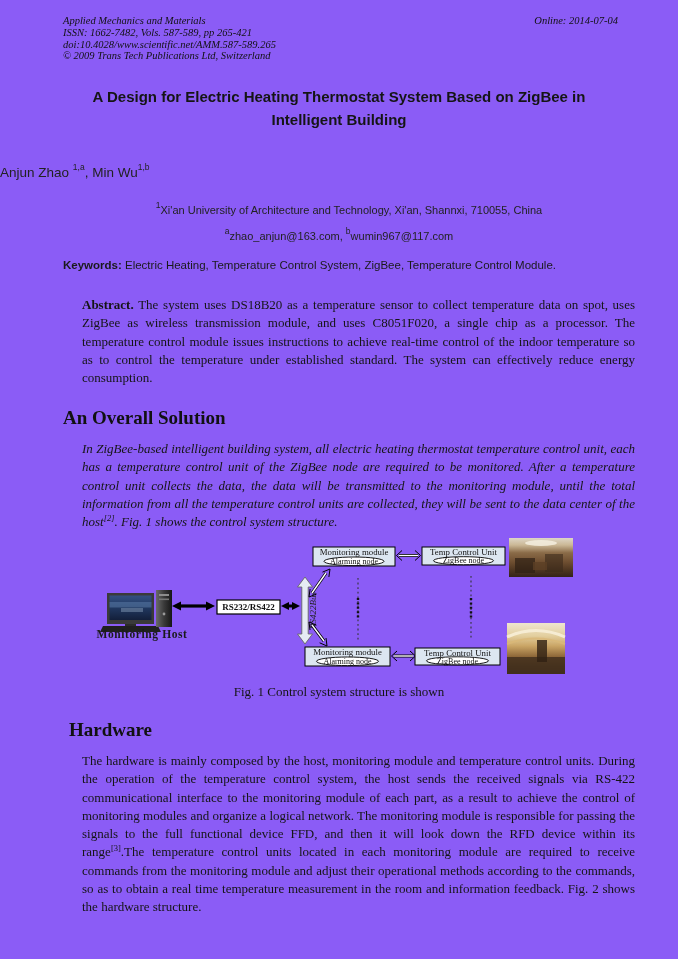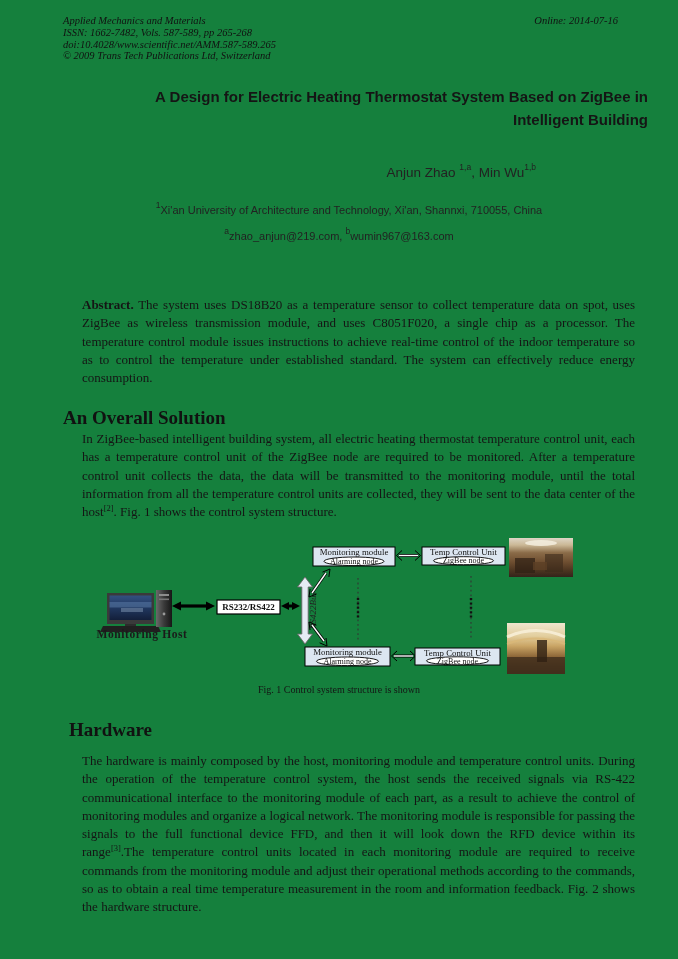--- a/index.html
+++ b/index.html
@@ -1,38 +1,38 @@
 <!DOCTYPE html>
 <html><head>
 <meta charset="utf-8">
 <style>
   * { margin:0; padding:0; box-sizing:border-box; }
   html,body { background:#ffffff; }
   .page {
     position:relative; width:678px; height:959px; margin:0 auto;
-    background:#15803d; color:#111; overflow:hidden;
+    background:#8b5cf6; color:#111; overflow:hidden;
     font-family:"Liberation Serif", serif;
   }
   
   .hdr {
     position:absolute; top:15px; left:63px; width:555px;
     display:flex; justify-content:space-between;
     font-style:italic; font-size:10.5px; line-height:11.8px;
   }
   .hdr .left div { white-space:nowrap; }
   .hdr .right { text-align:right; }
   
   .title {
-    position:absolute; top:88px; left:30px; width:618px; text-align:right;
+    position:absolute; top:88px; left:30px; width:618px; text-align:center;
     font-family:"Liberation Sans", sans-serif; font-weight:bold; font-size:15px;
     color:#151515;
   }
   .title .t2 { margin-top:6px; }
   .authors {
-    position:absolute; top:163px; left:0; width:536px; text-align:right;
+    position:absolute; top:163px; left:0; width:536px; text-align:left;
     font-family:"Liberation Sans", sans-serif; font-size:13.5px; color:#222;
   }
   .affil {
     position:absolute; top:201px; left:0; width:678px; text-align:center;
     font-family:"Liberation Sans", sans-serif; font-size:11px; color:#222;padding-left:20px;
   }
   .emails {
     position:absolute; top:227px; left:0; width:678px; text-align:center;
     font-family:"Liberation Sans", sans-serif; font-size:11px; color:#222;
   }
@@ -45,56 +45,57 @@
   .para {
     position:absolute; left:63px; width:553px;
     font-size:13px; line-height:18.3px; text-align:justify; color:#151515;margin-left:19px;
   }
   .para sup { font-size:8.5px; line-height:0; }
   .shead {
     position:absolute; left:63px; font-weight:bold; font-size:19px; color:#111;
   }
   #abstract { top:296px; }
   #sec1-head { top:407px; }
-  #sec1-para { top:430px; }
+  #sec1-para { top:440px;font-style:italic; }
   .fig { position:absolute; top:536px; left:63px; width:553px; height:148px; }
   .fig svg { display:block; }
   .caption {
     position:absolute; top:684px; left:0; width:678px; text-align:center;
-    font-size:10px; color:#151515;
+    font-size:13px; color:#151515;
   }
   #sec2-head { top:719px;margin-left:6px; }
   #sec2-para { top:752px; }
 </style>
 </head>
 <body>
 
 <div class="page">
 
   <div class="hdr">
     <div class="left">
       <div>Applied Mechanics and Materials</div>
-      <div>ISSN: 1662-7482, Vols. 587-589, pp 265-268</div>
+      <div>ISSN: 1662-7482, Vols. 587-589, pp 265-421</div>
       <div>doi:10.4028/www.scientific.net/AMM.587-589.265</div>
       <div>© 2009 Trans Tech Publications Ltd, Switzerland</div>
     </div>
-    <div class="right">Online: 2014-07-16</div>
+    <div class="right">Online: 2014-07-04</div>
   </div>
 
   <div class="title">
     <div class="t1">A Design for Electric Heating Thermostat System Based on ZigBee in</div>
     <div class="t2">Intelligent Building</div>
   </div>
 
   <div class="authors"><span>Anjun Zhao </span><sup class="s">1,a</sup><span>, </span><span>Min Wu</span><sup class="s">1,b</sup></div>
 
   <div class="affil"><sup class="s">1</sup><span>Xi'an University of Architecture and Technology, Xi'an, Shannxi, 710055, China</span></div>
 
-  <div class="emails"><sup class="s">a</sup><span>zhao_anjun@219.com</span><span>, </span><sup class="s">b</sup><span>wumin967@163.com</span></div>
-
+  <div class="emails"><sup class="s">a</sup><span>zhao_anjun@163.com</span><span>, </span><sup class="s">b</sup><span>wumin967@117.com</span></div>
+
+  <div class="kw"><b>Keywords:</b><span> Electric Heating, Temperature Control System, ZigBee, Temperature Control Module.</span></div>
 
   <div class="para" id="abstract"><b>Abstract.</b><span> The system uses DS18B20 as a temperature sensor to collect temperature data on spot, uses ZigBee as wireless transmission module, and uses C8051F020, a single chip as a processor. The temperature control module issues instructions to achieve real-time control of the indoor temperature so as to control the temperature under established standard. The system can effectively reduce energy consumption.</span></div>
 
   <div class="shead" id="sec1-head">An Overall Solution</div>
   <div class="para" id="sec1-para"><span>In ZigBee-based intelligent building system, all electric heating thermostat temperature control unit, each has a temperature control unit of the ZigBee node are required to be monitored. After a temperature control unit collects the data, the data will be transmitted to the monitoring module, until the total information from all the temperature control units are collected, they will be sent to the data center of the host</span><sup>[2]</sup><span>. Fig. 1 shows the control system structure.</span></div>
 
   <div class="fig">
     <svg width="553" height="148" viewBox="0 0 553 148" xmlns="http://www.w3.org/2000/svg">
       <defs>
         <linearGradient id="screenG" x1="0" y1="0" x2="0" y2="1">

